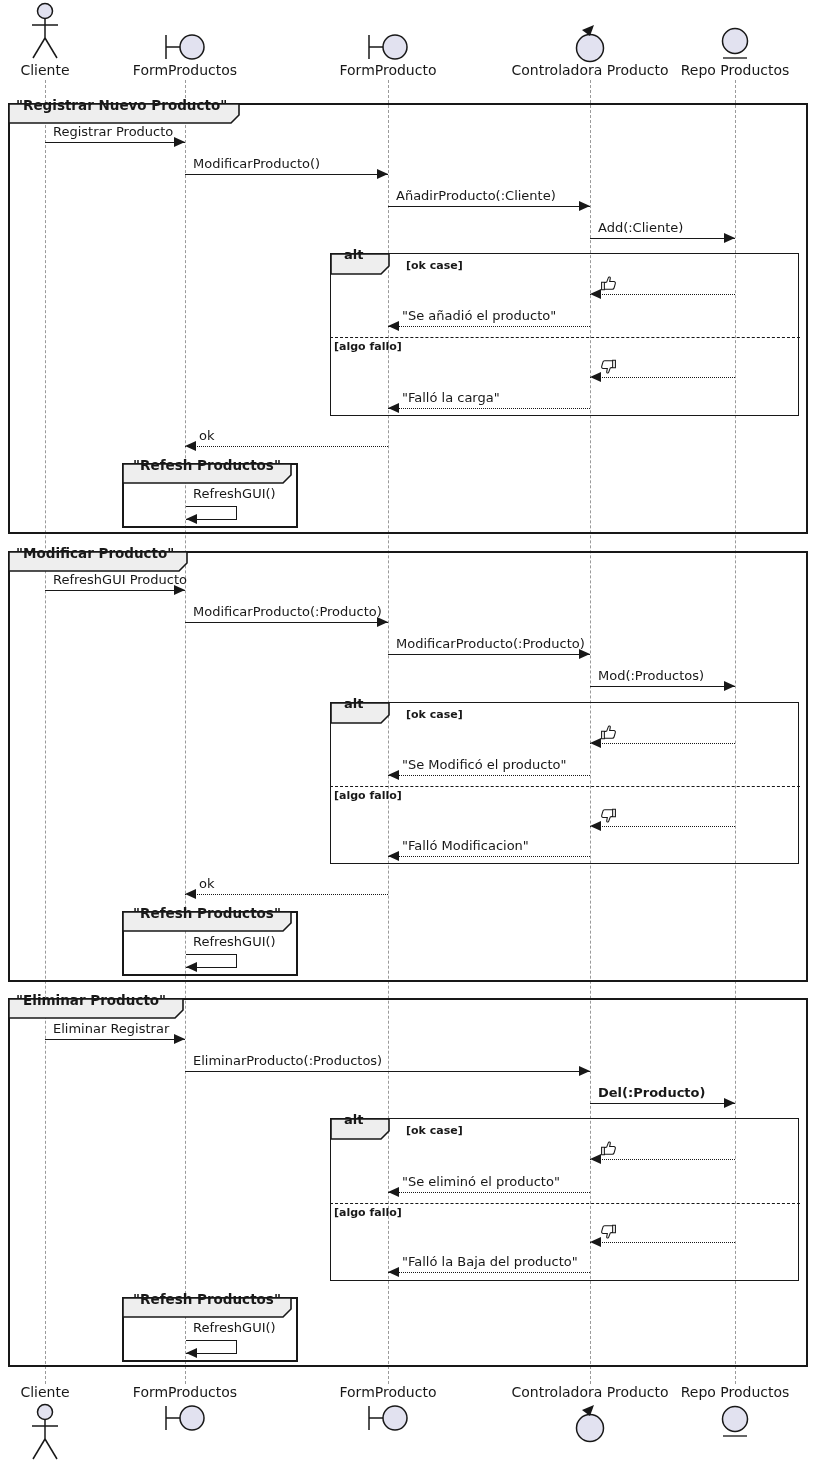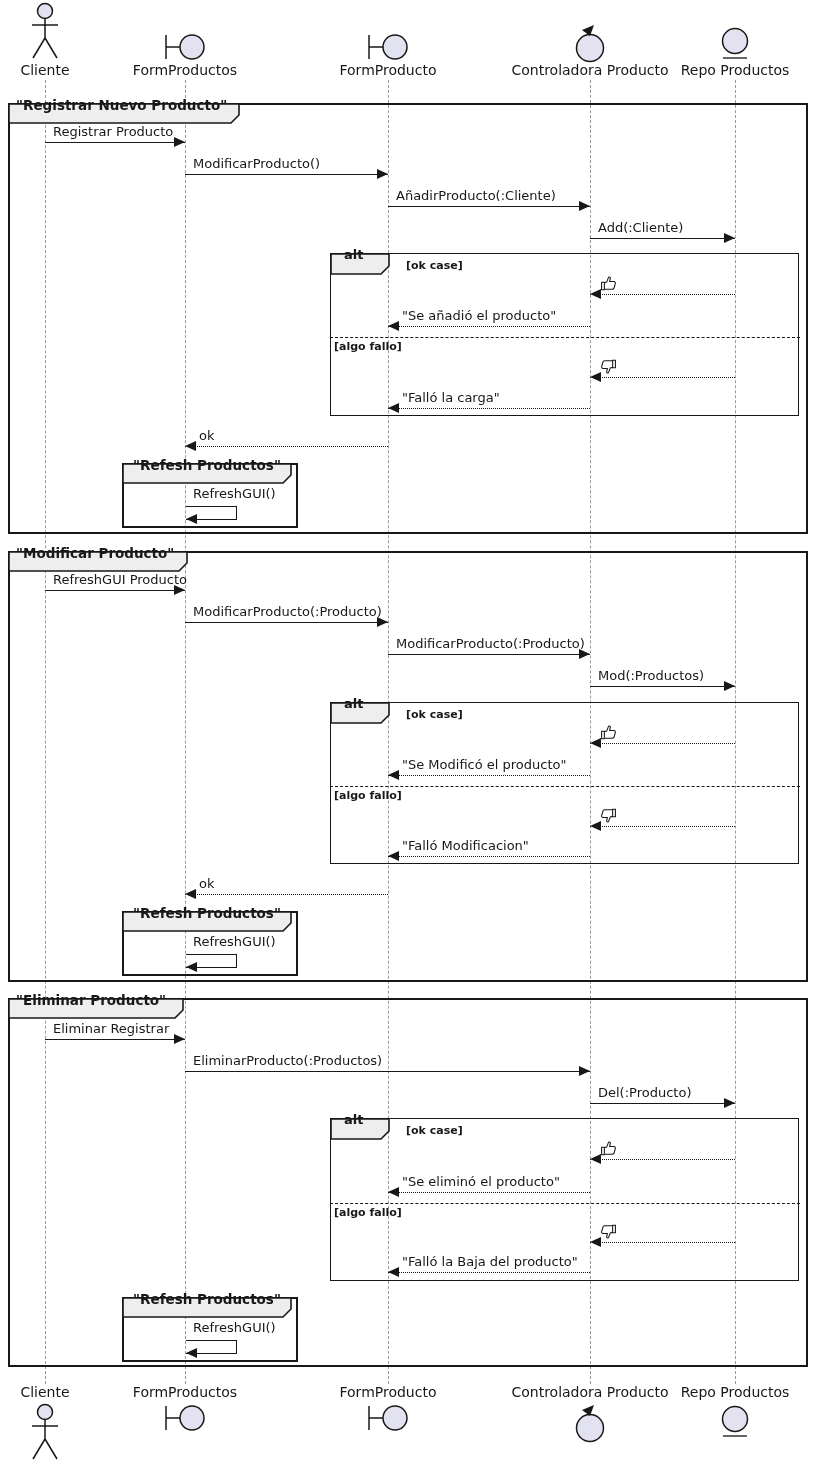--- a/index.html
+++ b/index.html
@@ -212,21 +212,21 @@
     <div class="arr-l" style="left: 185px; top: 889px;"></div>
     <div class="msg-label" style="left: 199px; top: 876px;">ok</div>
     <div class="line" style="left: 45px; top: 1039px; width: 140px; border-top: 1.5px solid rgb(24, 24, 24);"></div>
     <div class="arr-r" style="left: 174px; top: 1034px;"></div>
     <div class="msg-label" style="left: 53px; top: 1021px;">Eliminar Registrar</div>
     <div class="line" style="left: 185px; top: 1071px; width: 405px; border-top: 1.5px solid rgb(24, 24, 24);"></div>
     <div class="arr-r" style="left: 579px; top: 1066px;"></div>
     <div class="msg-label" style="left: 193px; top: 1053px;">EliminarProducto(:Productos)</div>
     <div class="line" style="left: 590px; top: 1103px; width: 145px; border-top: 1.5px solid rgb(24, 24, 24);"></div>
     <div class="arr-r" style="left: 724px; top: 1098px;"></div>
-    <div class="msg-label" style="left: 598px; top: 1085px;">Del(:Producto)</div>
+    <div class="msg-label" style="left: 598px; top: 1085px; font-weight: bold;">Del(:Producto)</div>
     <div class="line" style="left: 590px; top: 1159px; width: 145px; border-top: 1.5px dotted rgb(24, 24, 24);"></div>
     <div class="arr-l" style="left: 590px; top: 1154px;"></div>
     <div class="icon-wrap" style="left: 600px; top: 1140px;"><svg width="17" height="17" viewBox="0 0 16 16">
   <path d="M1.5,6.8 h2.6 v7 H1.5 Z M4.1,13.4 V7.2 L6.3,6.7 L7.9,2.5 C8.3,1.4 9.9,1.8 9.7,3 L9.1,6.2 h4 c1.1,0 1.6,0.9 1.3,1.9 l-1.1,3.9 c-0.2,0.8 -0.9,1.4 -1.7,1.4 Z" fill="none" stroke="#181818" stroke-width="1"></path>
       </svg></div>
     <div class="line" style="left: 388px; top: 1192px; width: 202px; border-top: 1.5px dotted rgb(24, 24, 24);"></div>
     <div class="arr-l" style="left: 388px; top: 1187px;"></div>
     <div class="msg-label" style="left: 402px; top: 1174px;">"Se eliminó el producto"</div>
     <div class="line" style="left: 590px; top: 1242px; width: 145px; border-top: 1.5px dotted rgb(24, 24, 24);"></div>
     <div class="arr-l" style="left: 590px; top: 1237px;"></div>

